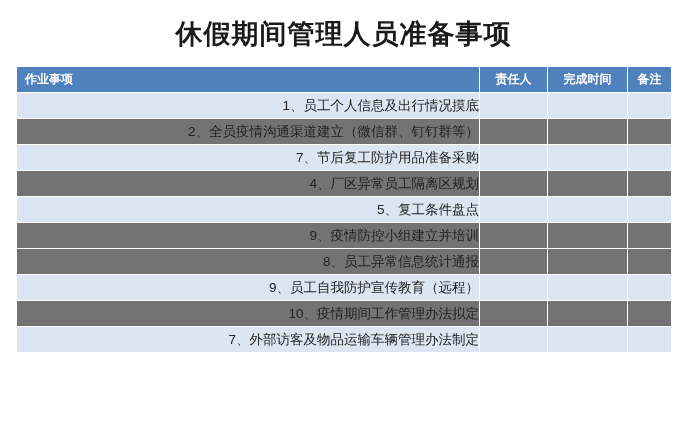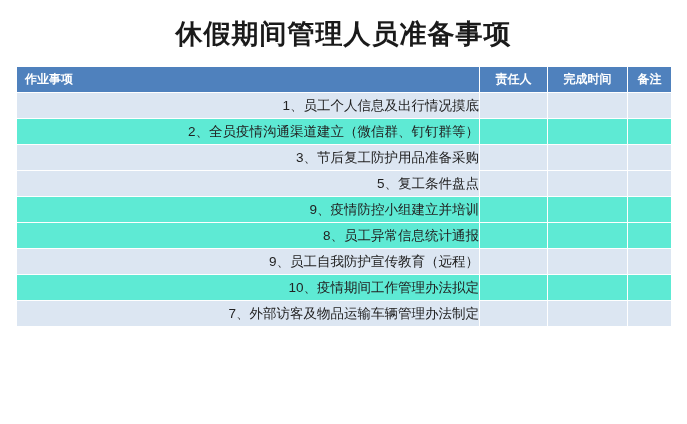--- a/index.html
+++ b/index.html
@@ -56,21 +56,21 @@
     border: 1px solid #ffffff;
   }
   thead th.first {
     text-align: left;
     padding-left: 8px;
   }
   tbody tr td {
     background: #dce6f2;
   }
   tbody tr.alt td {
-    background: #5eead4;
+    background: #737373;
   }
   td.task {
     text-align: right;
     padding-left: 8px;
     white-space: nowrap;
     overflow: hidden;
     text-overflow: ellipsis;
   }
   td.blank {
     text-align: center;
@@ -110,21 +110,27 @@
           <td class="blank"></td>
           <td class="blank"></td>
         </tr>
         <tr class="alt">
           <td class="task">2、全员疫情沟通渠道建立（微信群、钉钉群等）</td>
           <td class="blank"></td>
           <td class="blank"></td>
           <td class="blank"></td>
         </tr>
         <tr>
-          <td class="task">3、节后复工防护用品准备采购</td>
+          <td class="task">7、节后复工防护用品准备采购</td>
+          <td class="blank"></td>
+          <td class="blank"></td>
+          <td class="blank"></td>
+        </tr>
+        <tr class="alt">
+          <td class="task">4、厂区异常员工隔离区规划</td>
           <td class="blank"></td>
           <td class="blank"></td>
           <td class="blank"></td>
         </tr>
         <tr>
           <td class="task">5、复工条件盘点</td>
           <td class="blank"></td>
           <td class="blank"></td>
           <td class="blank"></td>
         </tr>

